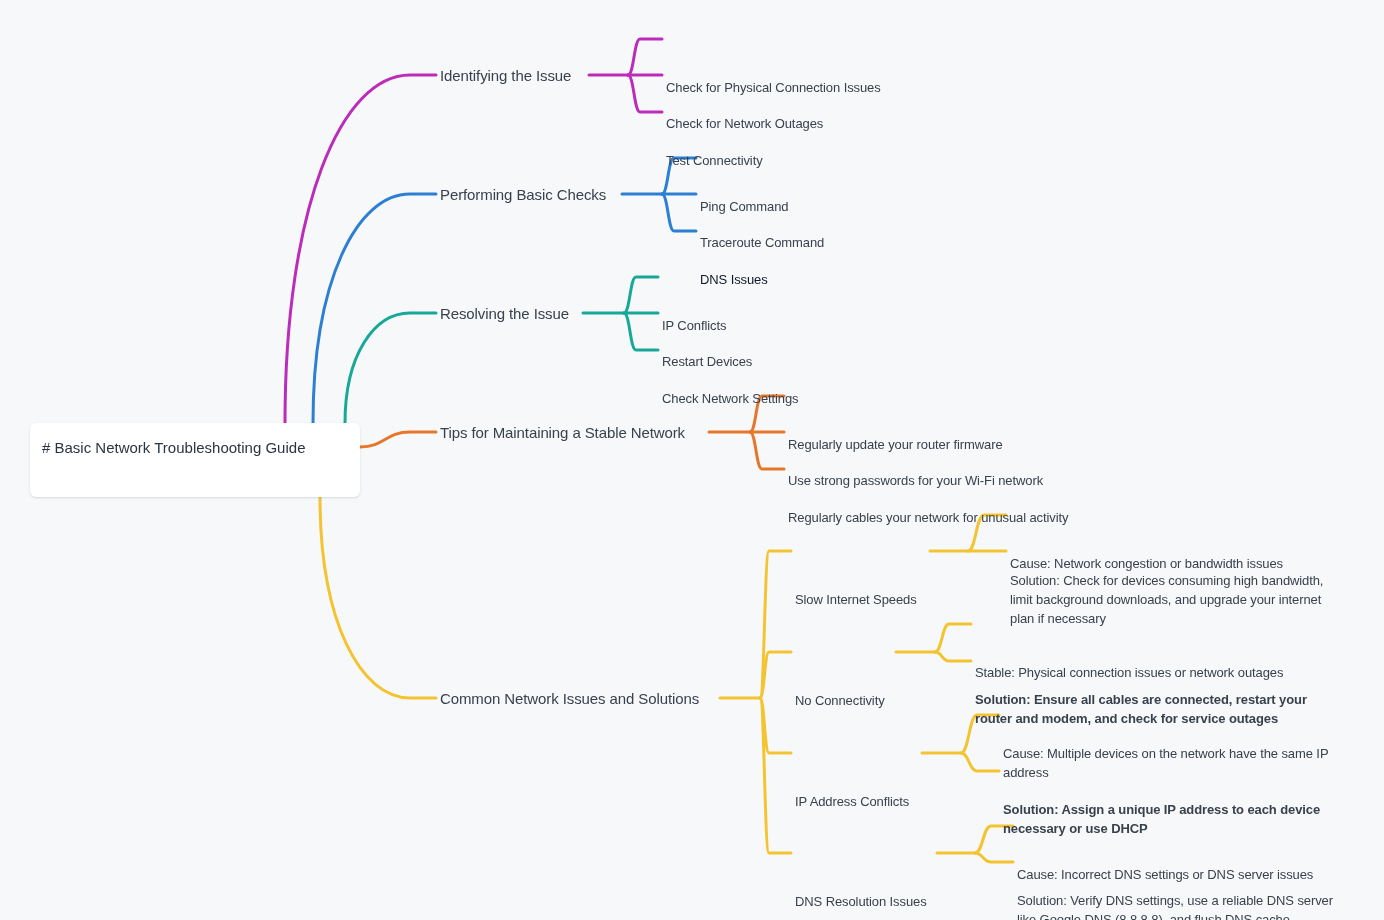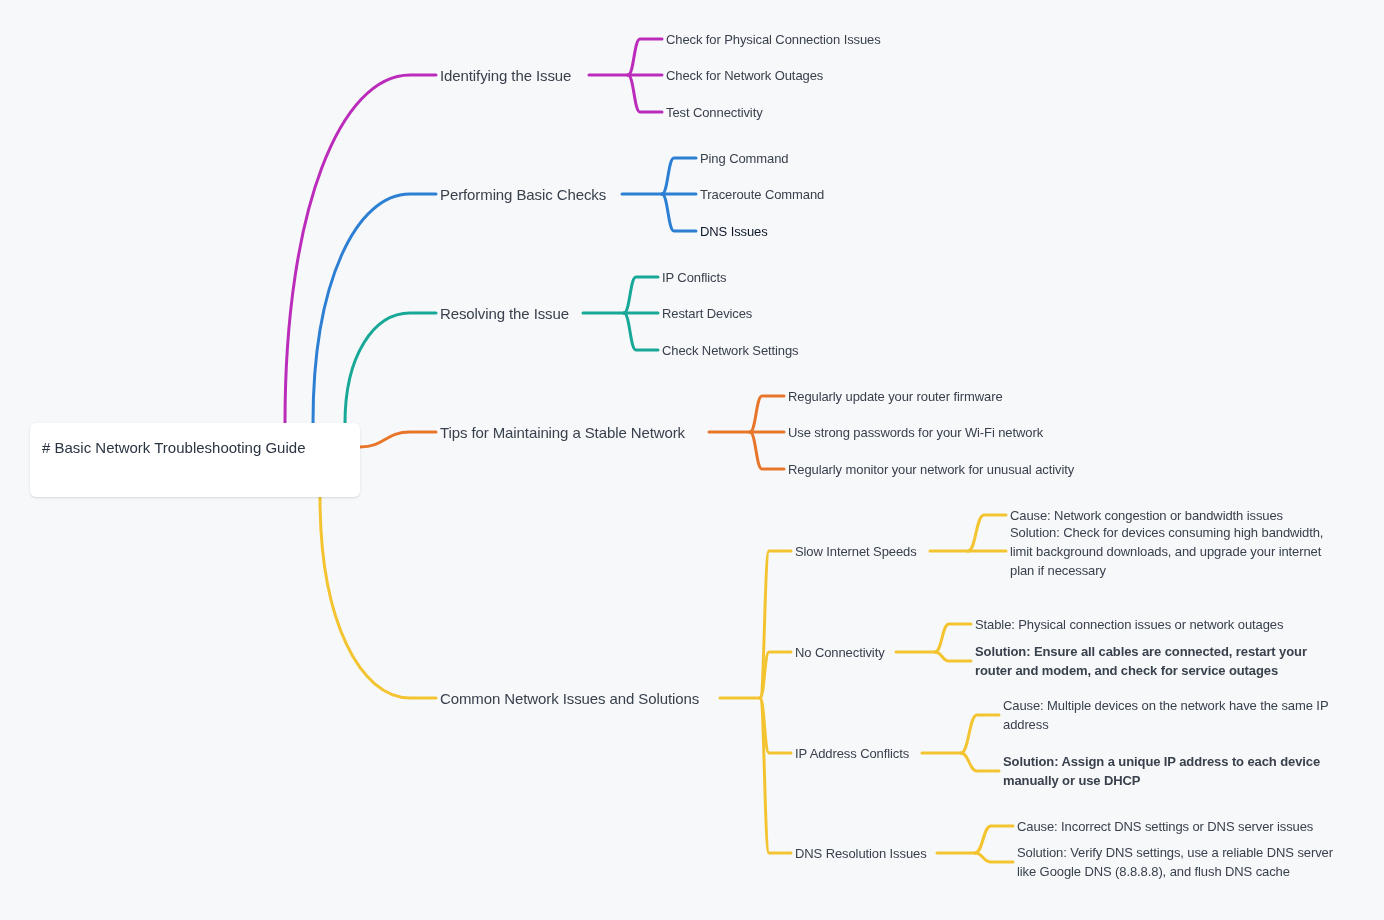--- a/index.html
+++ b/index.html
@@ -35,20 +35,21 @@
     white-space: pre;
     line-height: 19px;
     letter-spacing: -0.1px;
   }
   .topic-label {
     font-size: 15px;
     transform: translateY(-50%);
   }
   .leaf-label {
     font-size: 13px;
+    margin-top: 48px;
   }
   .leaf-label.single {
     transform: translateY(-50%);
   }
   .root-node {
     position: absolute;
     left: 30px;
     top: 423px;
     width: 330px;
     height: 74px;
@@ -127,29 +128,29 @@
       <div class="node-label leaf-label single" style="left: 700px; top: 158px; color: rgb(57, 65, 77);"><div>Ping Command</div></div>
       <div class="node-label leaf-label single" style="left: 700px; top: 194px; color: rgb(57, 65, 77);"><div>Traceroute Command</div></div>
       <div class="node-label leaf-label single" style="left: 700px; top: 231px; color: #0f172a;"><div>DNS Issues</div></div>
       <div class="node-label topic-label" style="left: 440px; top: 313px; color: rgb(57, 65, 77);"><div>Resolving the Issue</div></div>
       <div class="node-label leaf-label single" style="left: 662px; top: 277px; color: rgb(57, 65, 77);"><div>IP Conflicts</div></div>
       <div class="node-label leaf-label single" style="left: 662px; top: 313px; color: rgb(57, 65, 77);"><div>Restart Devices</div></div>
       <div class="node-label leaf-label single" style="left: 662px; top: 350px; color: rgb(57, 65, 77);"><div>Check Network Settings</div></div>
       <div class="node-label topic-label" style="left: 440px; top: 432px; color: rgb(57, 65, 77);"><div>Tips for Maintaining a Stable Network</div></div>
       <div class="node-label leaf-label single" style="left: 788px; top: 396px; color: rgb(57, 65, 77);"><div>Regularly update your router firmware</div></div>
       <div class="node-label leaf-label single" style="left: 788px; top: 432px; color: rgb(57, 65, 77);"><div>Use strong passwords for your Wi-Fi network</div></div>
-      <div class="node-label leaf-label single" style="left: 788px; top: 469px; color: rgb(57, 65, 77);"><div>Regularly monitor your network for unusual activity</div></div>
+      <div class="node-label leaf-label single" style="left: 788px; top: 469px; color: rgb(57, 65, 77);"><div>Regularly cables your network for unusual activity</div></div>
       <div class="node-label topic-label" style="left: 440px; top: 698px; color: rgb(57, 65, 77);"><div>Common Network Issues and Solutions</div></div>
       <div class="node-label leaf-label single" style="left: 795px; top: 551px; color: rgb(57, 65, 77);"><div>Slow Internet Speeds</div></div>
       <div class="node-label leaf-label single" style="left: 1010px; top: 515px; color: rgb(57, 65, 77);"><div>Cause: Network congestion or bandwidth issues</div></div>
       <div class="node-label leaf-label" style="left: 1010px; top: 522.5px; color: rgb(57, 65, 77);"><div>Solution: Check for devices consuming high bandwidth,</div><div>limit background downloads, and upgrade your internet</div><div>plan if necessary</div></div>
       <div class="node-label leaf-label single" style="left: 795px; top: 652px; color: rgb(57, 65, 77);"><div>No Connectivity</div></div>
       <div class="node-label leaf-label single" style="left: 975px; top: 624px; color: rgb(57, 65, 77);"><div>Stable: Physical connection issues or network outages</div></div>
       <div class="node-label leaf-label" style="left: 975px; top: 642px; color: rgb(57, 65, 77); font-weight: bold;"><div>Solution: Ensure all cables are connected, restart your</div><div>router and modem, and check for service outages</div></div>
       <div class="node-label leaf-label single" style="left: 795px; top: 753px; color: rgb(57, 65, 77);"><div>IP Address Conflicts</div></div>
       <div class="node-label leaf-label" style="left: 1003px; top: 696px; color: rgb(57, 65, 77);"><div>Cause: Multiple devices on the network have the same IP</div><div>address</div></div>
-      <div class="node-label leaf-label" style="left: 1003px; top: 752px; color: rgb(57, 65, 77); font-weight: bold;"><div>Solution: Assign a unique IP address to each device</div><div>manually or use DHCP</div></div>
+      <div class="node-label leaf-label" style="left: 1003px; top: 752px; color: rgb(57, 65, 77); font-weight: bold;"><div>Solution: Assign a unique IP address to each device</div><div>necessary or use DHCP</div></div>
       <div class="node-label leaf-label single" style="left: 795px; top: 853px; color: rgb(57, 65, 77);"><div>DNS Resolution Issues</div></div>
       <div class="node-label leaf-label single" style="left: 1017px; top: 826px; color: rgb(57, 65, 77);"><div>Cause: Incorrect DNS settings or DNS server issues</div></div>
       <div class="node-label leaf-label" style="left: 1017px; top: 843px; color: rgb(57, 65, 77);"><div>Solution: Verify DNS settings, use a reliable DNS server</div><div>like Google DNS (8.8.8.8), and flush DNS cache</div></div>
     </div>
 
 </div>
 
 </body></html>

